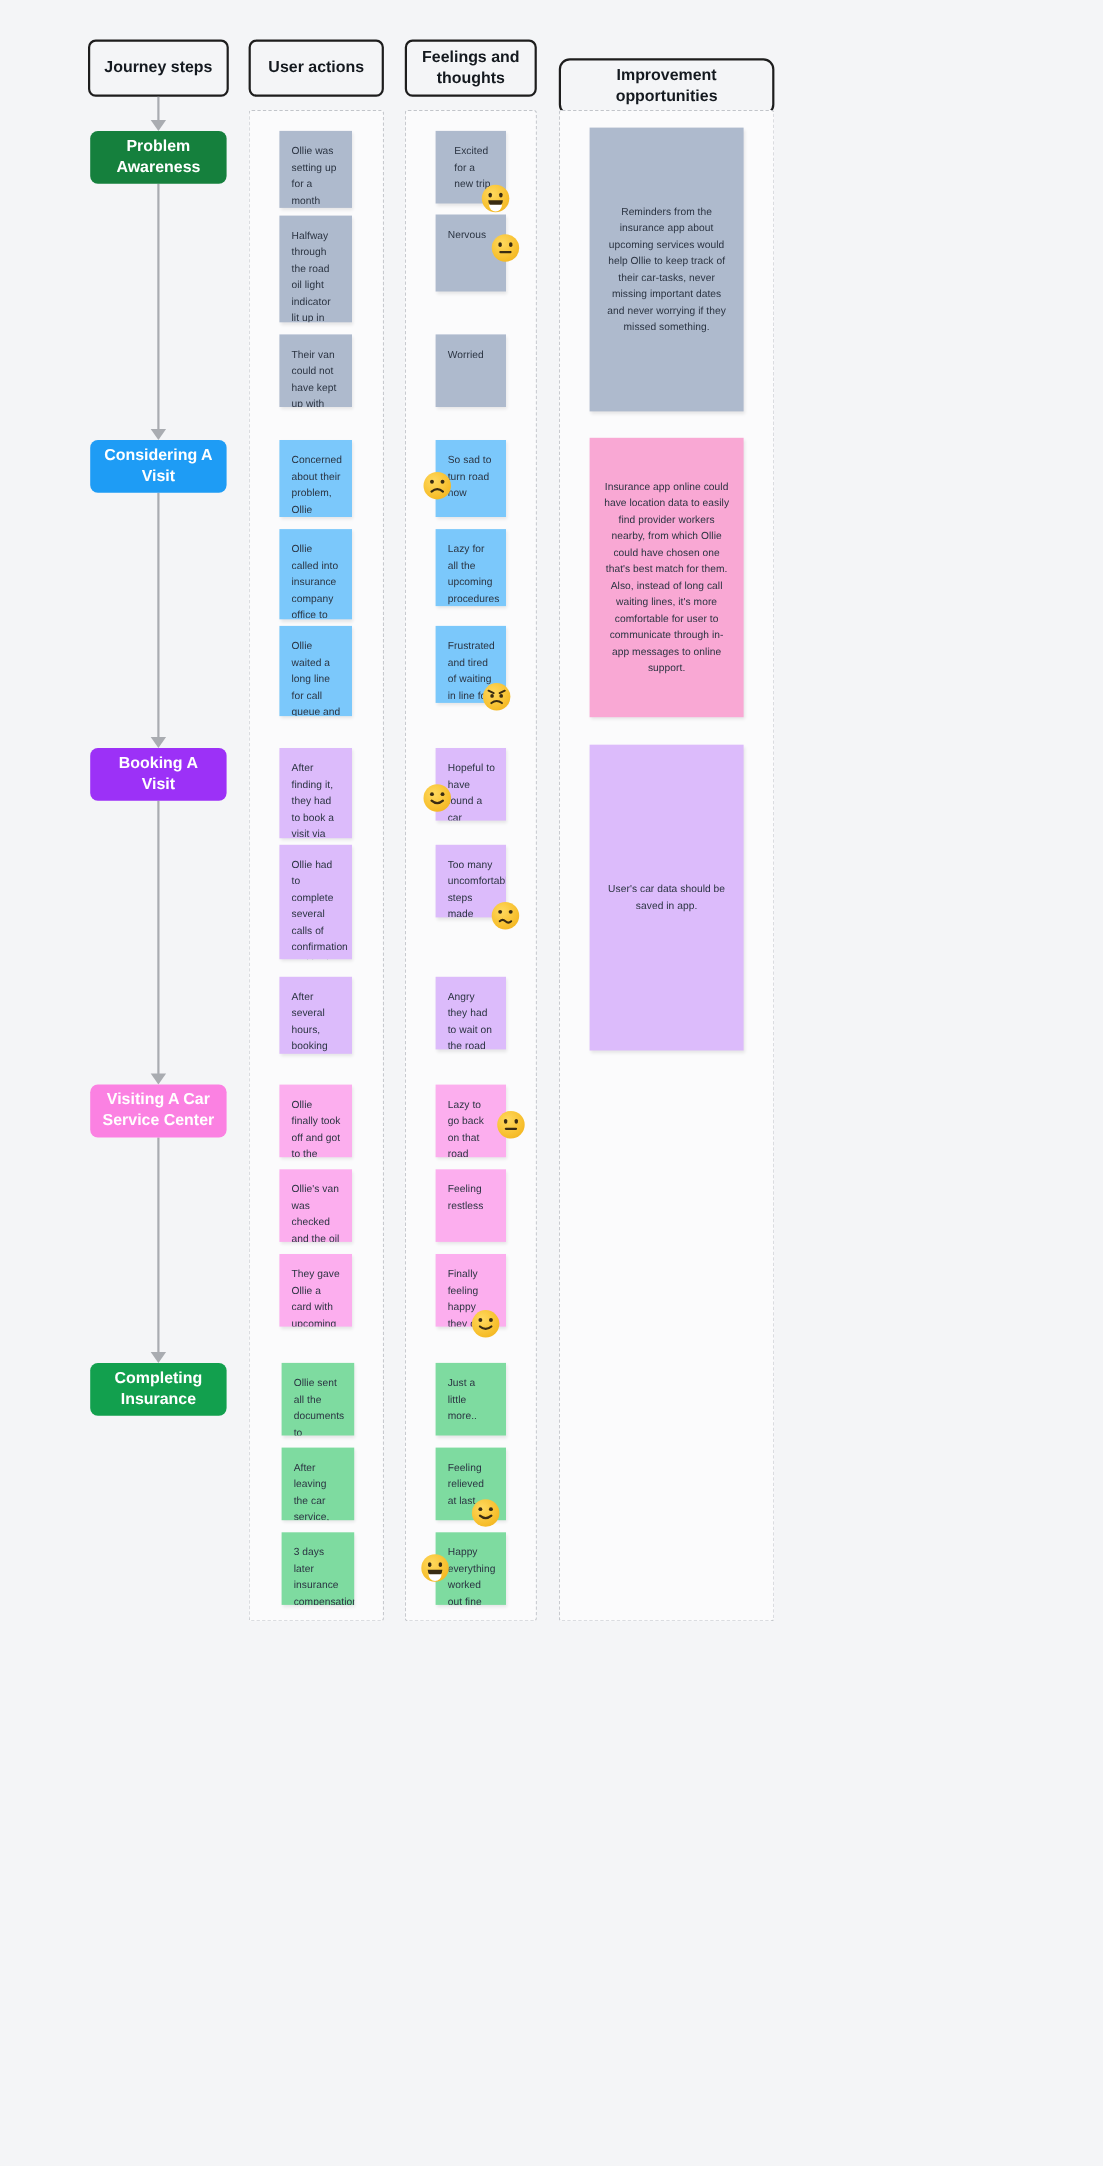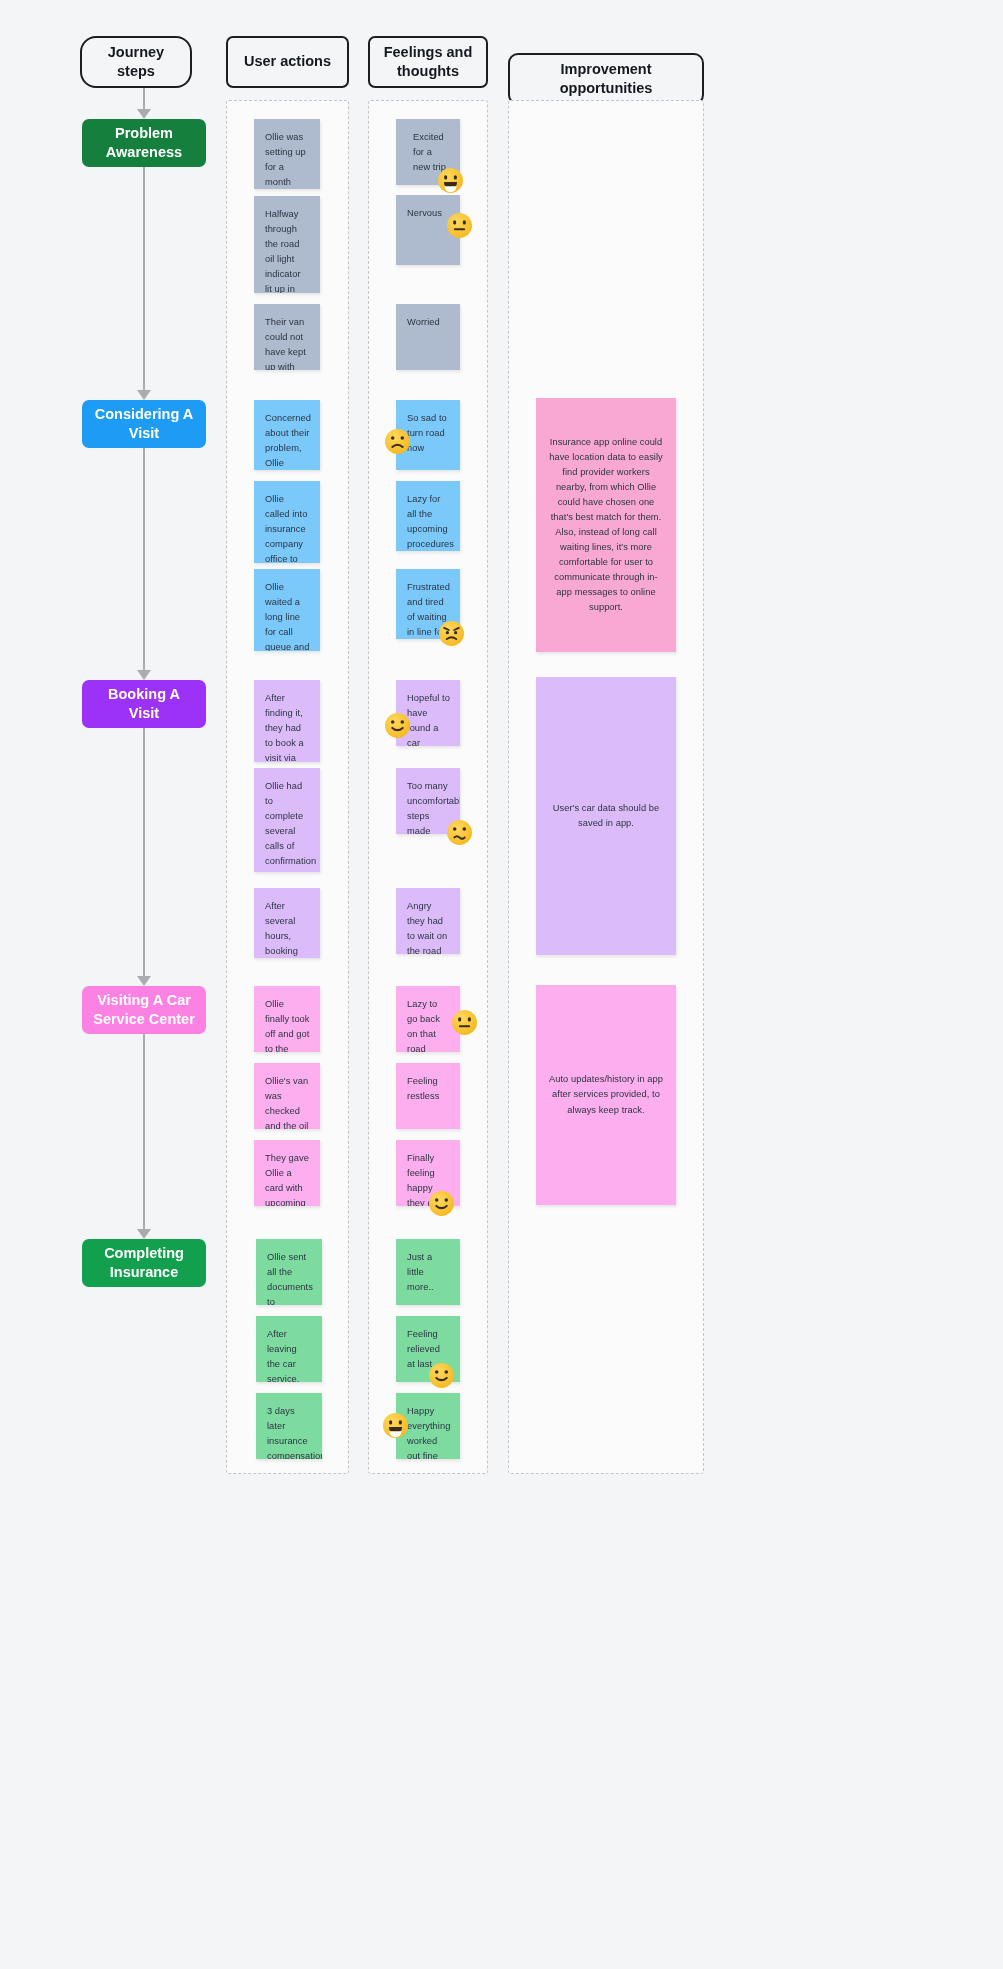--- a/index.html
+++ b/index.html
@@ -99,21 +99,21 @@
     align-items: center;
     justify-content: center;
     z-index: 6;
   }
   .emoji svg { display: block; }
 </style>
 </head>
 <body>
 
 <div id="board">
-    <div class="col-header" style="left: 80px; top: 36px; width: 112px; height: 52px; border-radius: 16px;">
+    <div class="col-header" style="left: 80px; top: 36px; width: 128px; height: 52px;">
       <span>Journey steps</span>
     </div>
     <div class="col-header" style="left: 226px; top: 36px; width: 123px; height: 52px;">
       <span>User actions</span>
     </div>
     <div class="col-header" style="left: 368px; top: 36px; width: 120px; height: 52px;">
       <span>Feelings and thoughts</span>
     </div>
     <div class="col-header" style="left: 508px; top: 53px; width: 196px; height: 52px; border-radius: 10px;">
       <span>Improvement opportunities</span>
@@ -148,20 +148,23 @@
     </div>
     <div class="note" style="left: 396px; top: 195px; width: 64px; height: 70px; background: rgb(174, 186, 205);">Nervous</div>
     <div class="emoji" style="left: 447px; top: 213px; width: 25px; height: 25px;">
       <svg viewBox="0 0 24 24" width="100%" height="100%">
         <rect x="5.9" y="6.9" width="2.9" height="4.2" rx="1.45" fill="#3a2c12"></rect>
         <rect x="15.2" y="6.9" width="2.9" height="4.2" rx="1.45" fill="#3a2c12"></rect>
         <rect x="6.6" y="14.6" width="10.8" height="1.9" rx="0.95" fill="#3a2c12"></rect>
       </svg>
     </div>
     <div class="note" style="left: 396px; top: 304px; width: 64px; height: 66px; background: rgb(174, 186, 205);">Worried</div>
+    <div class="note center" style="left: 536px; top: 116px; width: 140px; height: 258px; background: rgb(174, 186, 205);">
+      <span>Reminders from the insurance app about upcoming services would help Ollie to keep track of their car-tasks, never missing important dates and never worrying if they missed something.</span>
+    </div>
     <div class="step-box" style="left: 82px; top: 400px; width: 124px; height: 48px; background: rgb(30, 156, 245);">
       <span>Considering A Visit</span>
     </div>
     <div class="note" style="left: 254px; top: 400px; width: 66px; height: 70px; background: rgb(123, 200, 251);">Concerned about their problem, Ollie finally decided to go back to nearest region</div>
     <div class="note" style="left: 254px; top: 481px; width: 66px; height: 82px; background: rgb(123, 200, 251);">Ollie called into insurance company office to find out where the nearest provider service center was</div>
     <div class="note" style="left: 254px; top: 569px; width: 66px; height: 82px; background: rgb(123, 200, 251);">Ollie waited a long line for call queue and even longer for the company to find their service center near Ollie</div>
     <div class="note" style="left: 396px; top: 400px; width: 64px; height: 70px; background: rgb(123, 200, 251);">So sad to turn road now</div>
     <div class="emoji" style="left: 385px; top: 429px; width: 25px; height: 25px;">
       <svg viewBox="0 0 24 24" width="100%" height="100%">
         <circle cx="7.4" cy="8.6" r="1.7" fill="#3a2c12"></circle>
@@ -224,23 +227,20 @@
       </svg>
     </div>
     <div class="note" style="left: 396px; top: 1063px; width: 64px; height: 66px; background: rgb(252, 174, 238);">Feeling restless</div>
     <div class="note" style="left: 396px; top: 1140px; width: 64px; height: 66px; background: rgb(252, 174, 238);">Finally feeling happy they get to return to the journey</div>
     <div class="emoji" style="left: 429px; top: 1191px; width: 25px; height: 25px;">
       <svg viewBox="0 0 24 24" width="100%" height="100%">
         <circle cx="7.4" cy="8.6" r="1.7" fill="#3a2c12"></circle>
         <circle cx="16.6" cy="8.6" r="1.7" fill="#3a2c12"></circle>
         <path d="M7 14.3 Q12 18.6 17 14.3" stroke="#3a2c12" stroke-width="1.9" fill="none" stroke-linecap="round"></path>
       </svg>
-    </div>
-    <div class="note center" style="left: 536px; top: 985px; width: 140px; height: 220px; background: rgb(252, 174, 238);">
-      <span>Auto updates/history in app after services provided, to always keep track.</span>
     </div>
     <div class="step-box" style="left: 82px; top: 1239px; width: 124px; height: 48px; background: rgb(18, 160, 78);">
       <span>Completing Insurance</span>
     </div>
     <div class="note" style="left: 256px; top: 1239px; width: 66px; height: 66px; background: rgb(126, 219, 160);">Ollie sent all the documents to insurance company through e-mail</div>
     <div class="note" style="left: 256px; top: 1316px; width: 66px; height: 66px; background: rgb(126, 219, 160);">After leaving the car service, Ollie got back on their road</div>
     <div class="note" style="left: 256px; top: 1393px; width: 66px; height: 66px; background: rgb(126, 219, 160);">3 days later insurance compensation was verified and complete</div>
     <div class="note" style="left: 396px; top: 1239px; width: 64px; height: 66px; background: rgb(126, 219, 160);">Just a little more..</div>
     <div class="note" style="left: 396px; top: 1316px; width: 64px; height: 66px; background: rgb(126, 219, 160);">Feeling relieved at last</div>
     <div class="emoji" style="left: 429px; top: 1363px; width: 25px; height: 25px;">

